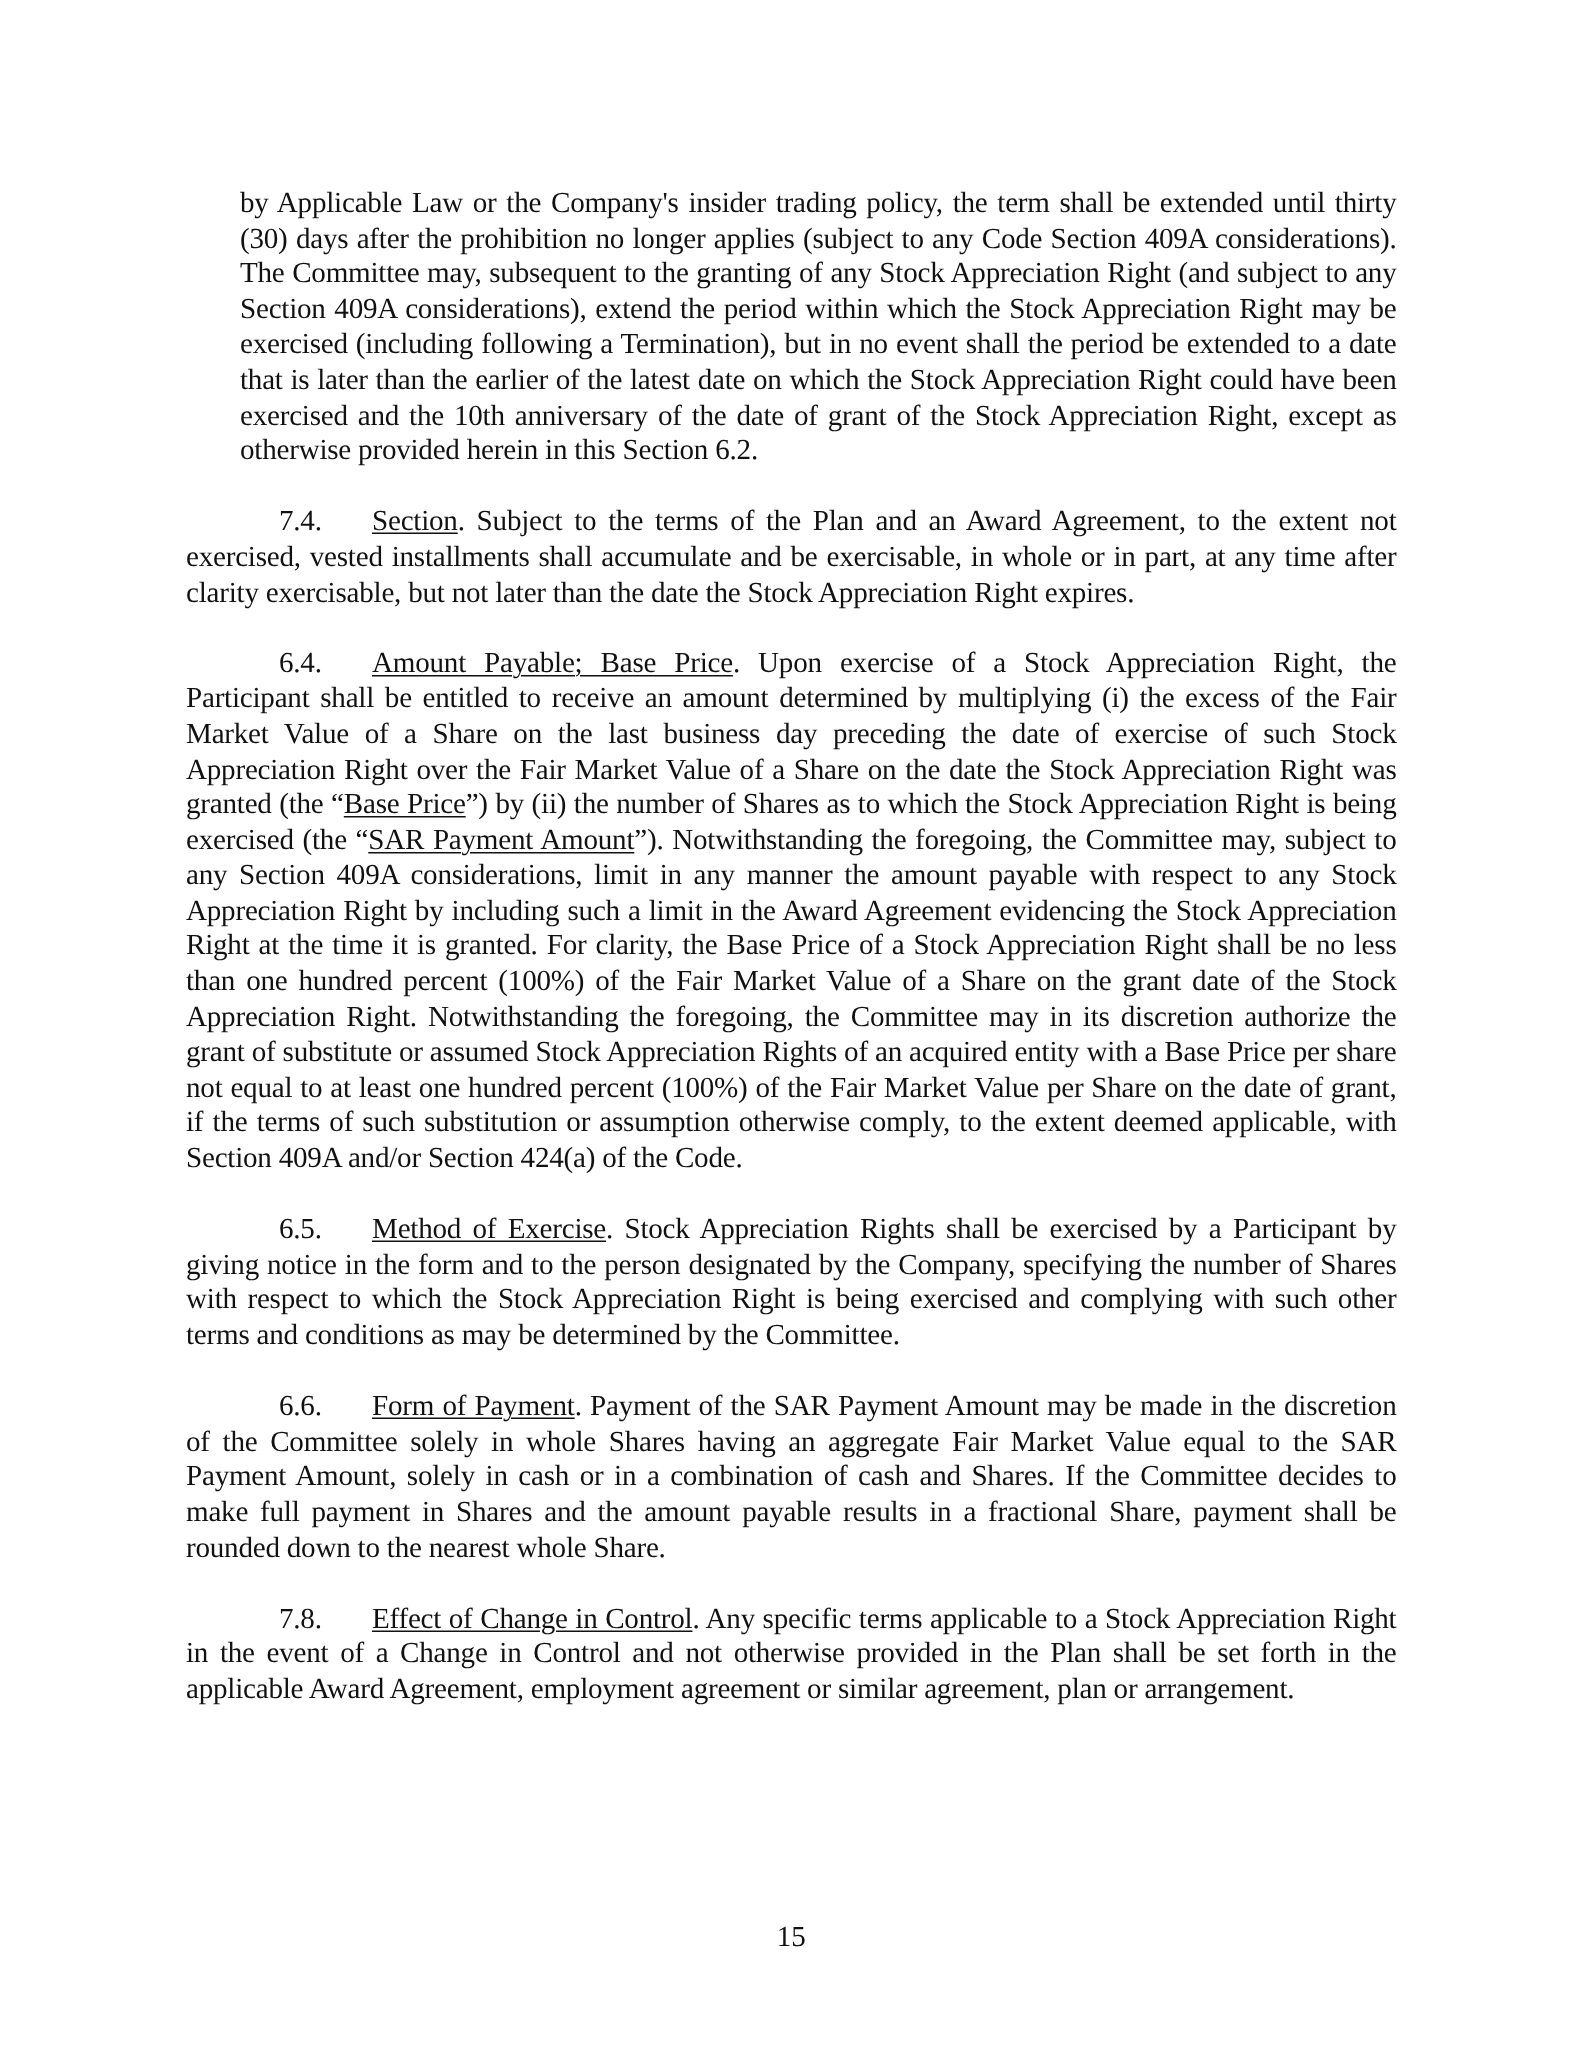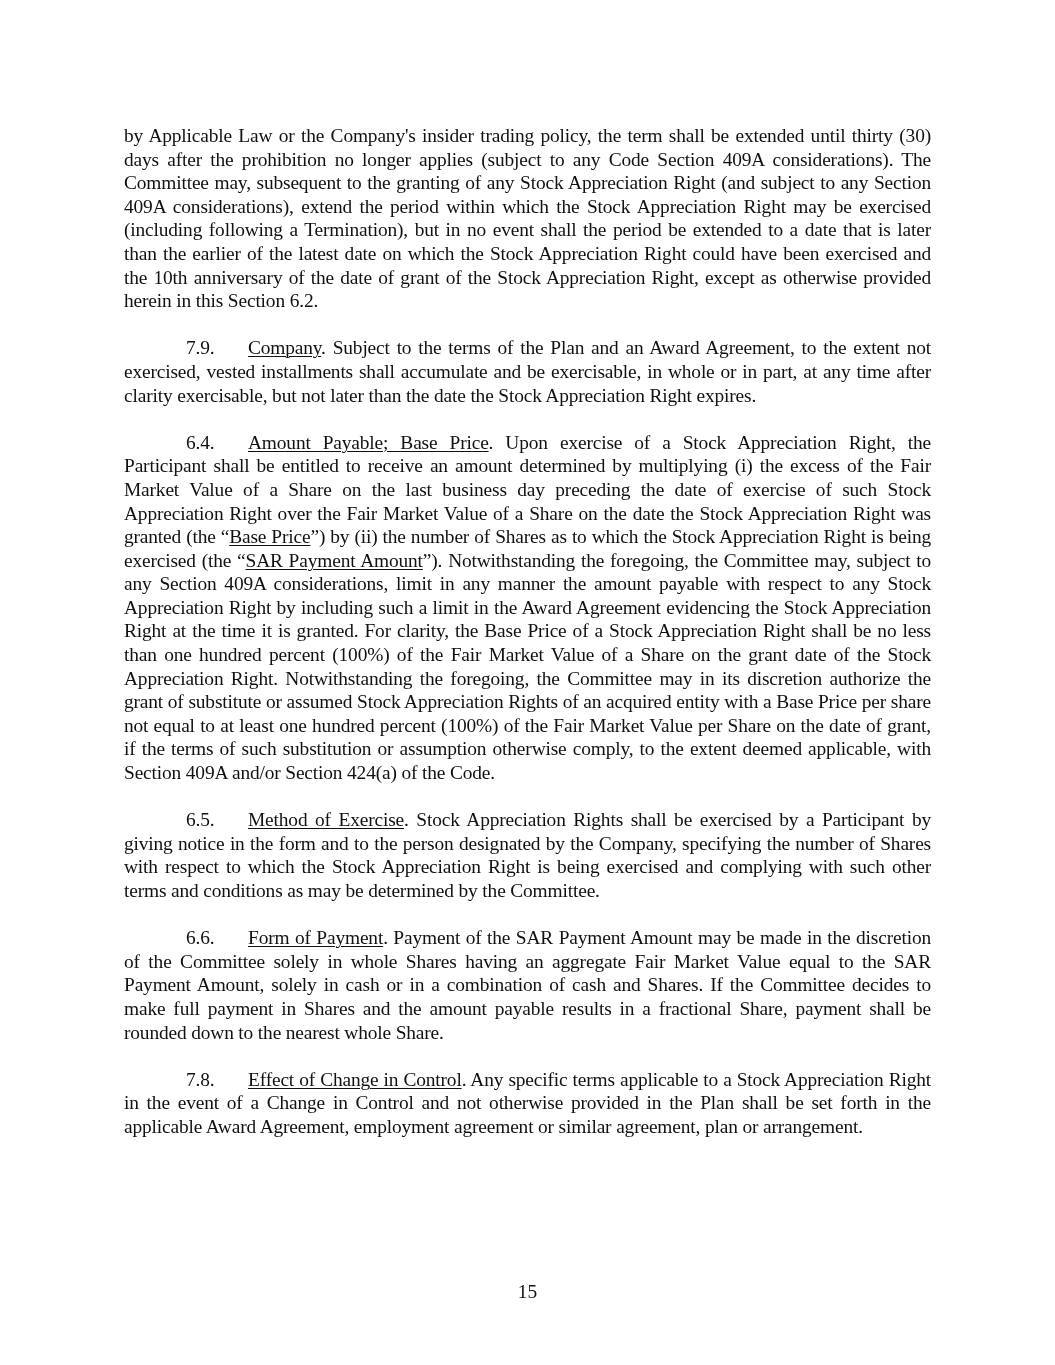--- a/index.html
+++ b/index.html
@@ -24,20 +24,21 @@
       line-height: 23.6px;
       letter-spacing: -0.15px;
     }
     .para {
       text-align: justify;
       margin: 0 0 23.6px 0;
       hyphens: none;
     }
     .para.first {
       text-indent: 0;
+      margin-left: 36px;
     }
     .para .num {
       display: inline-block;
       width: 124px;
       text-indent: 0;
       padding-left: 62px;
       box-sizing: border-box;
     }
     .u {
       text-decoration: underline;
@@ -55,21 +56,21 @@
       font-family: "Liberation Serif", "DejaVu Serif", serif;
     }
   </style>
 </head>
 <body>
 
 <div class="page">
 
   <p class="para first">by Applicable Law or the Company's insider trading policy, the term shall be extended until thirty (30) days after the prohibition no longer applies (subject to any Code Section 409A considerations).  The Committee may, subsequent to the granting of any Stock Appreciation Right (and subject to any Section 409A considerations), extend the period within which the Stock Appreciation Right may be exercised (including following a Termination), but in no event shall the period be extended to a date that is later than the earlier of the latest date on which the Stock Appreciation Right could have been exercised and the 10th anniversary of the date of grant of the Stock Appreciation Right, except as otherwise provided herein in this Section 6.2.</p>
 
-  <p class="para"><span class="num">7.9.</span><span class="u">Company</span><span>.  Subject to the terms of the Plan and an Award Agreement, to the extent not exercised, vested installments shall accumulate and be exercisable, in whole or in part, at any time after clarity exercisable, but not later than the date the Stock Appreciation Right expires.</span></p>
+  <p class="para"><span class="num">7.4.</span><span class="u">Section</span><span>.  Subject to the terms of the Plan and an Award Agreement, to the extent not exercised, vested installments shall accumulate and be exercisable, in whole or in part, at any time after clarity exercisable, but not later than the date the Stock Appreciation Right expires.</span></p>
 
   <p class="para"><span class="num">6.4.</span><span class="u">Amount Payable; Base Price</span><span>.  Upon exercise of a Stock Appreciation Right, the Participant shall be entitled to receive an amount determined by multiplying (i) the excess of the Fair Market Value of a Share on the last business day preceding the date of exercise of such Stock Appreciation Right over the Fair Market Value of a Share on the date the Stock Appreciation Right was granted (the “</span><span class="u">Base Price</span><span>”) by (ii) the number of Shares as to which the Stock Appreciation Right is being exercised (the “</span><span class="u">SAR Payment Amount</span><span>”).  Notwithstanding the foregoing, the Committee may, subject to any Section 409A considerations, limit in any manner the amount payable with respect to any Stock Appreciation Right by including such a limit in the Award Agreement evidencing the Stock Appreciation Right at the time it is granted. For clarity, the Base Price of a Stock Appreciation Right shall be no less than one hundred percent (100%) of the Fair Market Value of a Share on the grant date of the Stock Appreciation Right. Notwithstanding the foregoing, the Committee may in its discretion authorize the grant of substitute or assumed Stock Appreciation Rights of an acquired entity with a Base Price per share not equal to at least one hundred percent (100%) of the Fair Market Value per Share on the date of grant, if the terms of such substitution or assumption otherwise comply, to the extent deemed applicable, with Section 409A and/or Section 424(a) of the Code.</span></p>
 
   <p class="para"><span class="num">6.5.</span><span class="u">Method of Exercise</span><span>.  Stock Appreciation Rights shall be exercised by a Participant by giving notice in the form and to the person designated by the Company, specifying the number of Shares with respect to which the Stock Appreciation Right is being exercised and complying with such other terms and conditions as may be determined by the Committee.</span></p>
 
   <p class="para"><span class="num">6.6.</span><span class="u">Form of Payment</span><span>.  Payment of the SAR Payment Amount may be made in the discretion of the Committee solely in whole Shares having an aggregate Fair Market Value equal to the SAR Payment Amount, solely in cash or in a combination of cash and Shares.  If the Committee decides to make full payment in Shares and the amount payable results in a fractional Share, payment shall be rounded down to the nearest whole Share.</span></p>
 
   <p class="para"><span class="num">7.8.</span><span class="u">Effect of Change in Control</span><span>.  Any specific terms applicable to a Stock Appreciation Right in the event of a Change in Control and not otherwise provided in the Plan shall be set forth in the applicable Award Agreement, employment agreement or similar agreement, plan or arrangement.</span></p>
 
 </div>

